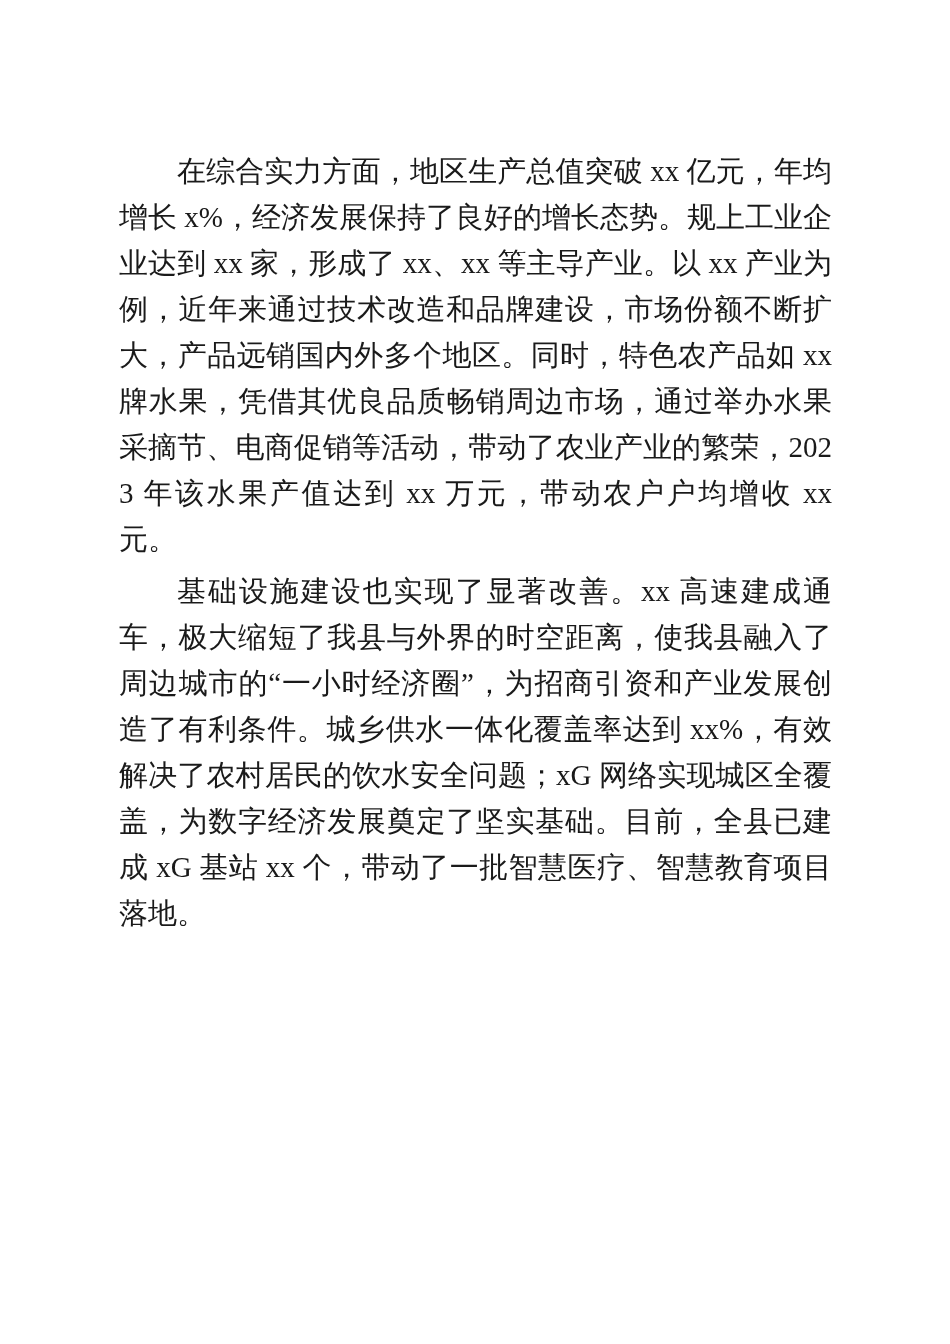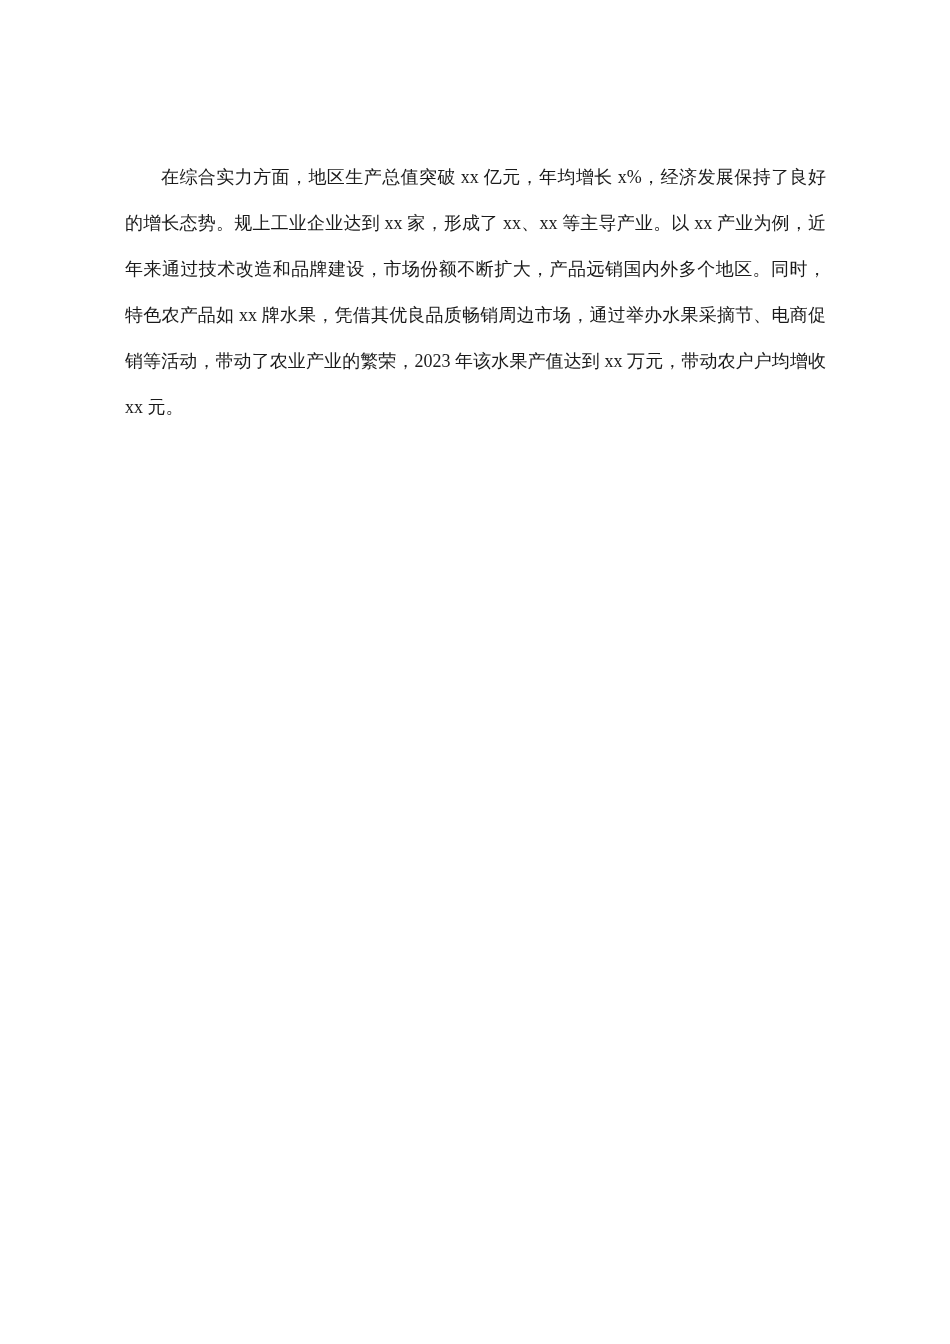--- a/index.html
+++ b/index.html
@@ -13,32 +13,33 @@
     height: 1344px;
     background: #ffffff;
     box-sizing: border-box;
     padding: 142px 112px 0 113px;
     overflow: hidden;
   }
   .text-block {
     width: 100%;
   }
   .para {
-    margin: 12px;
+    margin: 6px;
     padding: 0;
     font-family: "Liberation Serif", "DejaVu Serif", serif;
-    font-size: 18px;
+    font-size: 29px;
     line-height: 46px;
     color: #1a1a1a;
     text-align: justify;
     text-justify: inter-ideograph;
     text-indent: 2em;
     word-break: break-all;
   }
 </style>
 </head>
 <body>
 
 <div class="page">
   <div class="text-block">
     <p class="para">在综合实力方面，地区生产总值突破 xx 亿元，年均增长 x%，经济发展保持了良好的增长态势。规上工业企业达到 xx 家，形成了 xx、xx 等主导产业。以 xx 产业为例，近年来通过技术改造和品牌建设，市场份额不断扩大，产品远销国内外多个地区。同时，特色农产品如 xx 牌水果，凭借其优良品质畅销周边市场，通过举办水果采摘节、电商促销等活动，带动了农业产业的繁荣，2023 年该水果产值达到 xx 万元，带动农户户均增收 xx 元。</p>
+    <p class="para">基础设施建设也实现了显著改善。xx 高速建成通车，极大缩短了我县与外界的时空距离，使我县融入了周边城市的“一小时经济圈”，为招商引资和产业发展创造了有利条件。城乡供水一体化覆盖率达到 xx%，有效解决了农村居民的饮水安全问题；xG 网络实现城区全覆盖，为数字经济发展奠定了坚实基础。目前，全县已建成 xG 基站 xx 个，带动了一批智慧医疗、智慧教育项目落地。</p>
   </div>
 </div>
 
 </body></html>

